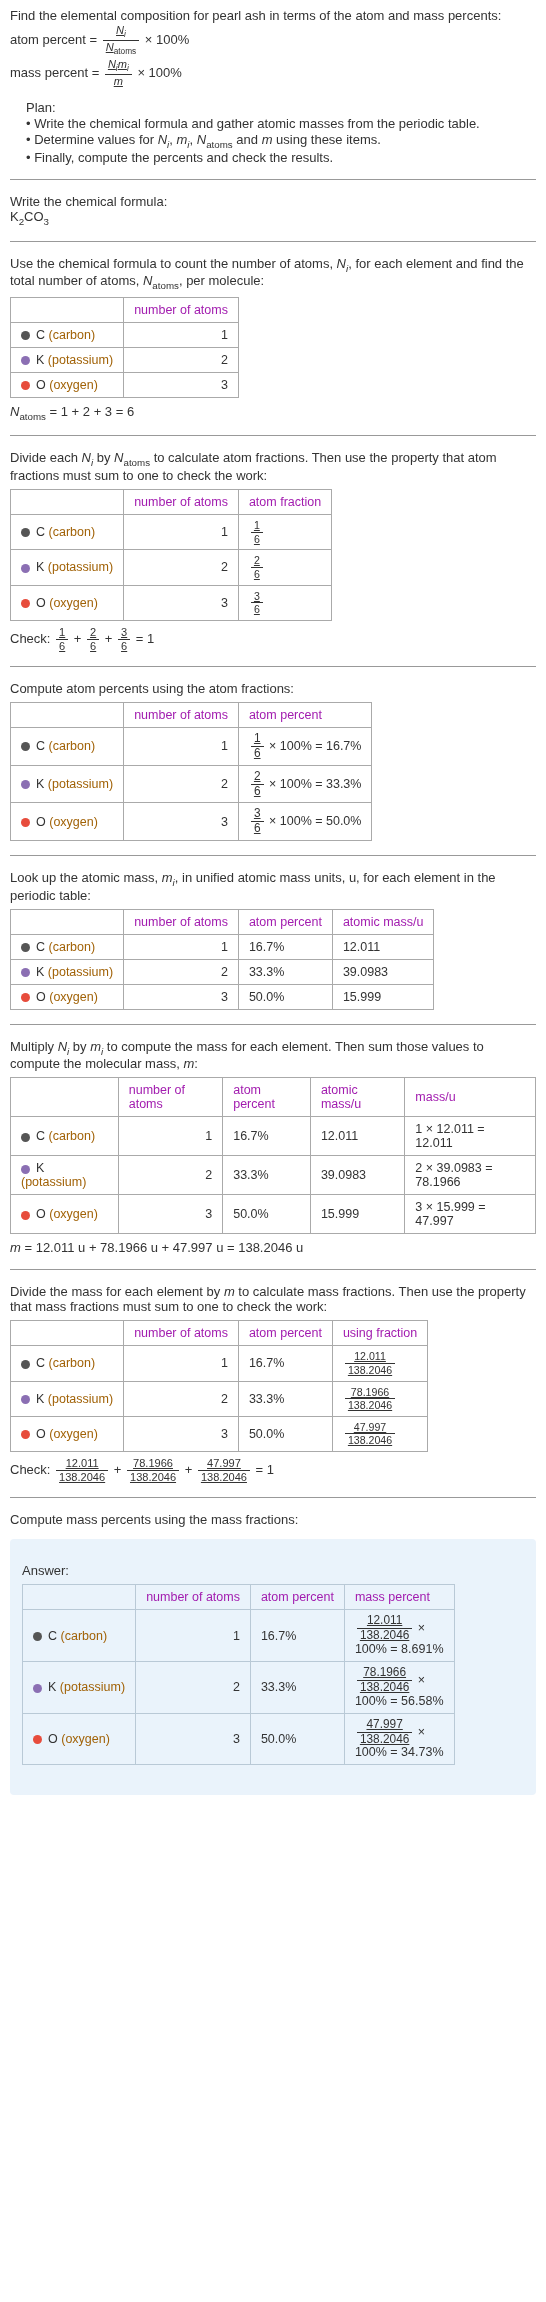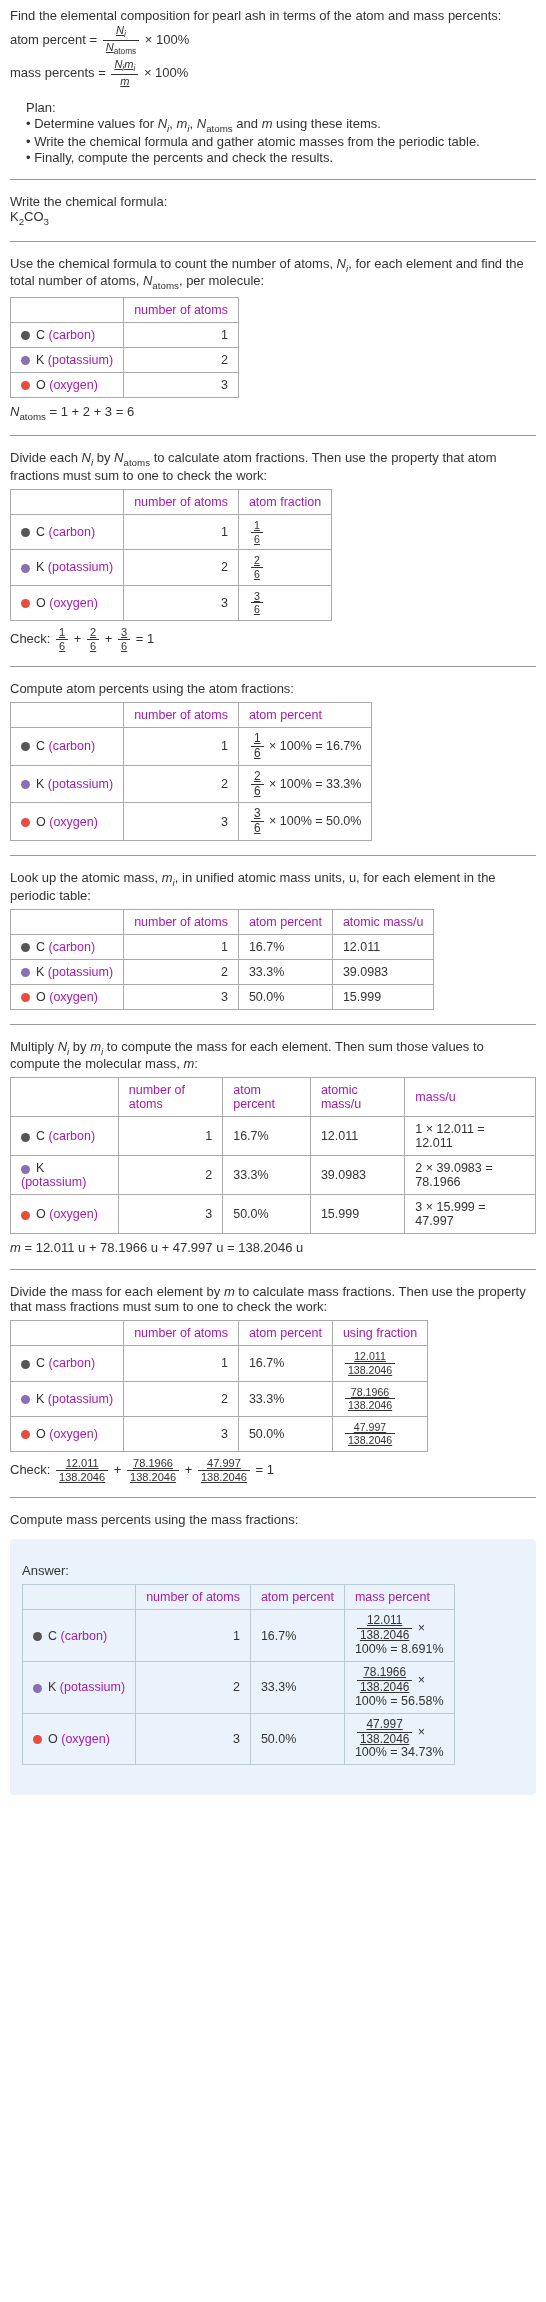--- a/index.html
+++ b/index.html
@@ -39,21 +39,21 @@
     font-size: 12.5px;
     text-align: left;
     vertical-align: middle;
   }
   table.data th { font-weight: normal; color: #a21caf;}
   table.data td.num { text-align: right; }
   .dot { display:inline-block; width:9px; height:9px; border-radius:50%; margin-right:6px; vertical-align: middle;}
   .dot-c { background:#555; }
   .dot-k { background:#8b6fb3; }
   .dot-o { background:#e74c3c; }
-  .elem-label { color:#a21caf; }
+  .elem-label { color:#a16207; }
   .answer-box {
     background: #eaf3fb;
     border-radius: 4px;
     padding: 24px 12px;
     margin-top: 6px;
   }
   .answer-title { margin-bottom: 6px; }
   .answer-box table.data th, .answer-box table.data td { border-color: #b9c9d6; }
 </style>
 </head>
@@ -63,35 +63,35 @@
   <p class="prompt">Find the elemental composition for pearl ash in terms of the atom and mass percents:</p>
   <p class="formula">
     <span>atom percent =</span>
     <span class="frac frac-sm">
       <span class="num"><span class="ital">N</span><span class="sub ital">i</span></span>
       <span class="den"><span class="ital">N</span><span class="sub">atoms</span></span>
     </span>
     <span>× 100%</span>
   </p>
   <p class="formula">
-    <span>mass percents =</span>
+    <span>mass percent =</span>
     <span class="frac frac-sm">
       <span class="num"><span class="ital">N</span><span class="sub ital">i</span><span class="ital">m</span><span class="sub ital">i</span></span>
       <span class="den"><span class="ital">m</span></span>
     </span>
     <span>× 100%</span>
   </p>
 </div>
 
 <div class="section plan">
   <p>Plan:</p>
+  <p>• Write the chemical formula and gather atomic masses from the periodic table.</p>
   <p>
     <span>• Determine values for </span><span class="ital">N</span><span class="sub ital">i</span><span>, </span><span class="ital">m</span><span class="sub ital">i</span><span>, </span><span class="ital">N</span><span class="sub">atoms</span><span> and </span><span class="ital">m</span><span> using these items.</span>
   </p>
-  <p>• Write the chemical formula and gather atomic masses from the periodic table.</p>
   <p>• Finally, compute the percents and check the results.</p>
 </div>
 
 <hr class="sep">
 
 <div class="section">
   <p>Write the chemical formula:</p>
   <p>
     <span>K</span><span class="sub">2</span><span>CO</span><span class="sub">3</span>
   </p>

